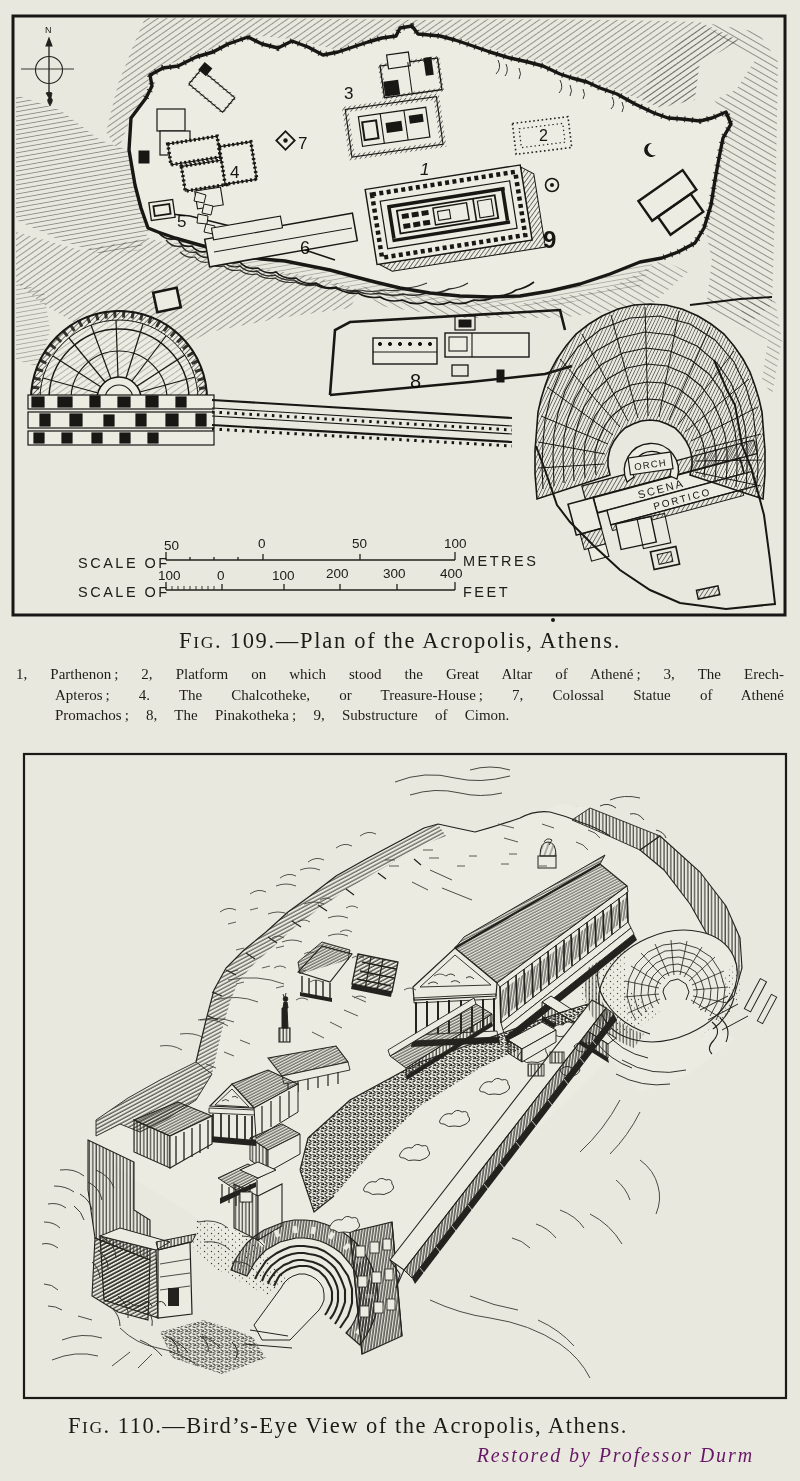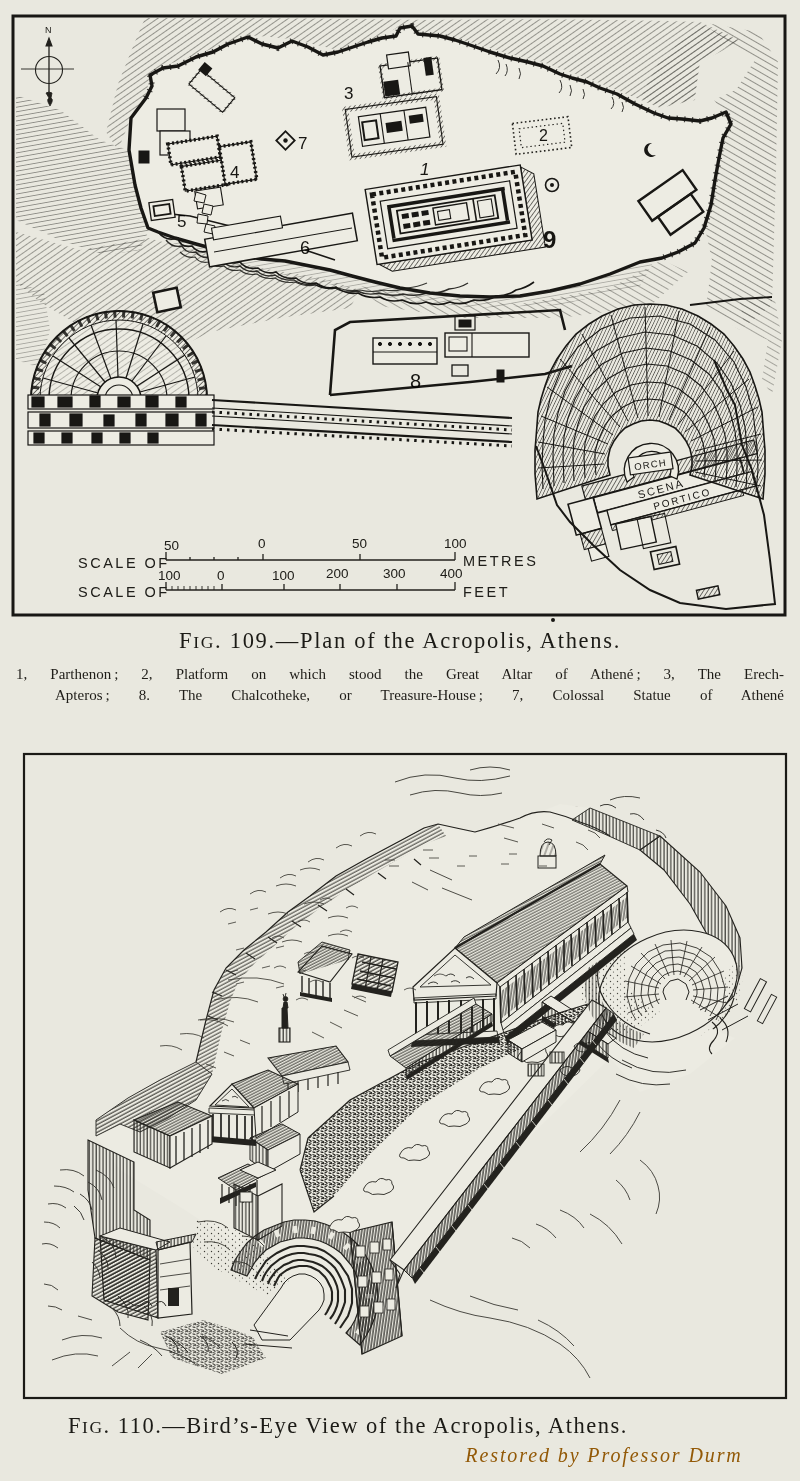--- a/index.html
+++ b/index.html
@@ -406,21 +406,22 @@
   <text x="383" y="578" font-size="13.5" stroke="none">300</text>
   <text x="440" y="578" font-size="13.5" stroke="none">400</text>
   <text x="463" y="597" font-size="14.5" letter-spacing="2.5" stroke="none">FEET</text>
 </g>
 </svg>
 
 <div class="abs" style="left:0;top:628px;width:800px;text-align:center;font-size:22.5px;color:#1e1d19;letter-spacing:1.7px">F<span style="font-size:17.5px">IG</span>. 109.—Plan of the Acropolis, Athens.</div>
 
 <div class="abs" style="left:16px;top:664px;width:768px;font-size:15px;color:#211f1b;line-height:20.5px;word-spacing:2px">
   <div style="text-align:justify;text-align-last:justify">1, Parthenon ; 2, Platform on which stood the Great Altar of Athené ; 3, The Erech-</div>
-  <div style="text-align:justify;text-align-last:justify;padding-left:39px">Apteros ; 8. The Chalcotheke, or Treasure-House ; 7, Colossal Statue of Athené</div>
+  <div style="text-align:justify;text-align-last:justify;padding-left:39px">Apteros ; 4. The Chalcotheke, or Treasure-House ; 7, Colossal Statue of Athené</div>
+  <div style="padding-left:39px;word-spacing:13.5px">Promachos ; 8, The Pinakotheka ; 9, Substructure of Cimon.</div>
 </div>
 
 <svg class="abs" style="left:0;top:740px" width="800" height="672" viewBox="0 0 800 672">
 <defs>
 <pattern id="vfh" width="3.4" height="3.4" patternUnits="userSpaceOnUse">
   <line x1="1" y1="0" x2="1" y2="3.4" stroke="#262521" stroke-width="1.05"></line>
 </pattern>
 <pattern id="vfh2" width="2.8" height="2.8" patternUnits="userSpaceOnUse" patternTransform="rotate(8)">
   <line x1="1" y1="0" x2="1" y2="2.8" stroke="#21201c" stroke-width="1.15"></line>
 </pattern>
@@ -862,13 +863,13 @@
 </g>
 
 <g fill="none" stroke="#3c3b34" stroke-width="0.85">
   <path d="M360,96 q8,-6 16,-2 m-40,14 q8,-6 16,-2 m-44,16 q8,-6 16,-2 m-44,18 q8,-6 16,-2 m-46,18 q8,-6 16,-2 m-46,20 q8,-6 16,-2"></path>
   <path d="M498,84 l16,4 m-10,10 l14,4 m24,-18 l12,4 m34,2 q8,2 12,8 m-24,4 q8,2 12,8"></path>
 </g>
 </svg>
 
 <div class="abs" style="left:0;top:1413px;width:696px;text-align:center;font-size:22.5px;color:#1e1d19;letter-spacing:1.5px">F<span style="font-size:17.5px">IG</span>. 110.—Bird’s-Eye View of the Acropolis, Athens.</div>
 
-<div class="abs" style="left:454px;top:1444px;width:300px;text-align:center;font-size:20px;font-style:italic;color:#a16207;letter-spacing:1.9px">Restored by Professor Durm</div>
+<div class="abs" style="left:454px;top:1444px;width:300px;text-align:right;font-size:20px;font-style:italic;color:#701a75;letter-spacing:1.9px">Restored by Professor Durm</div>
 
 </body></html>

